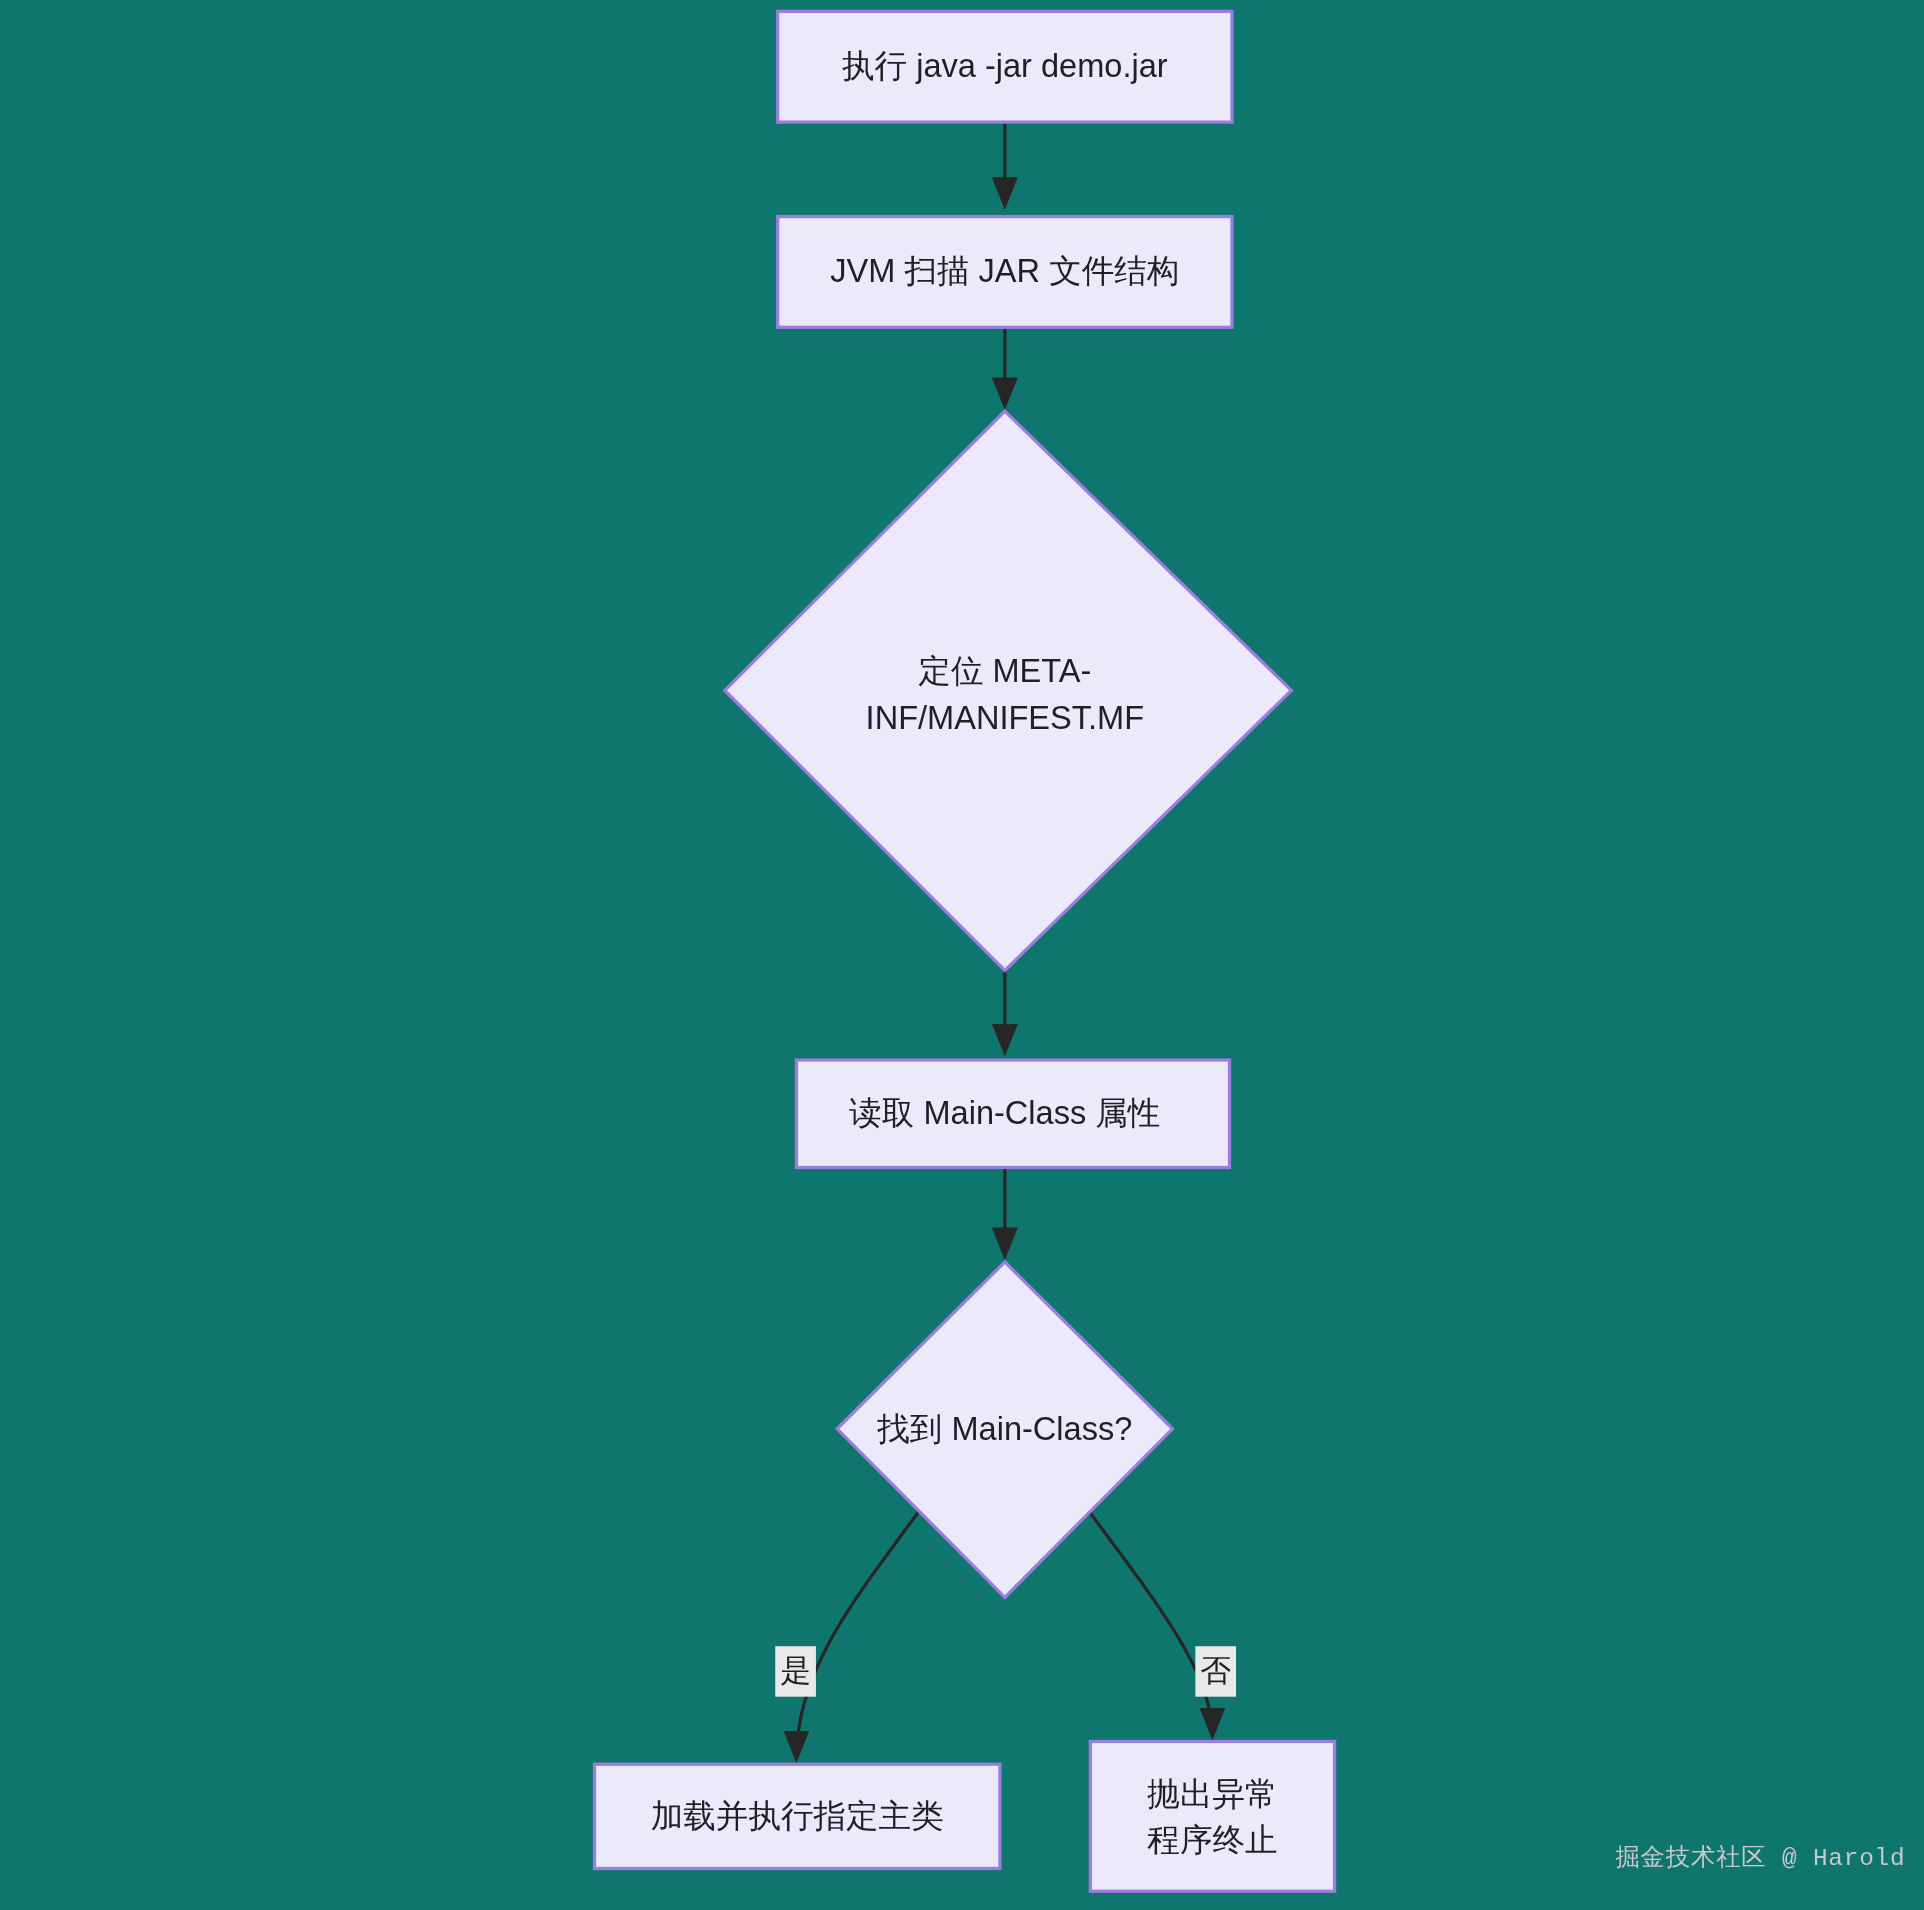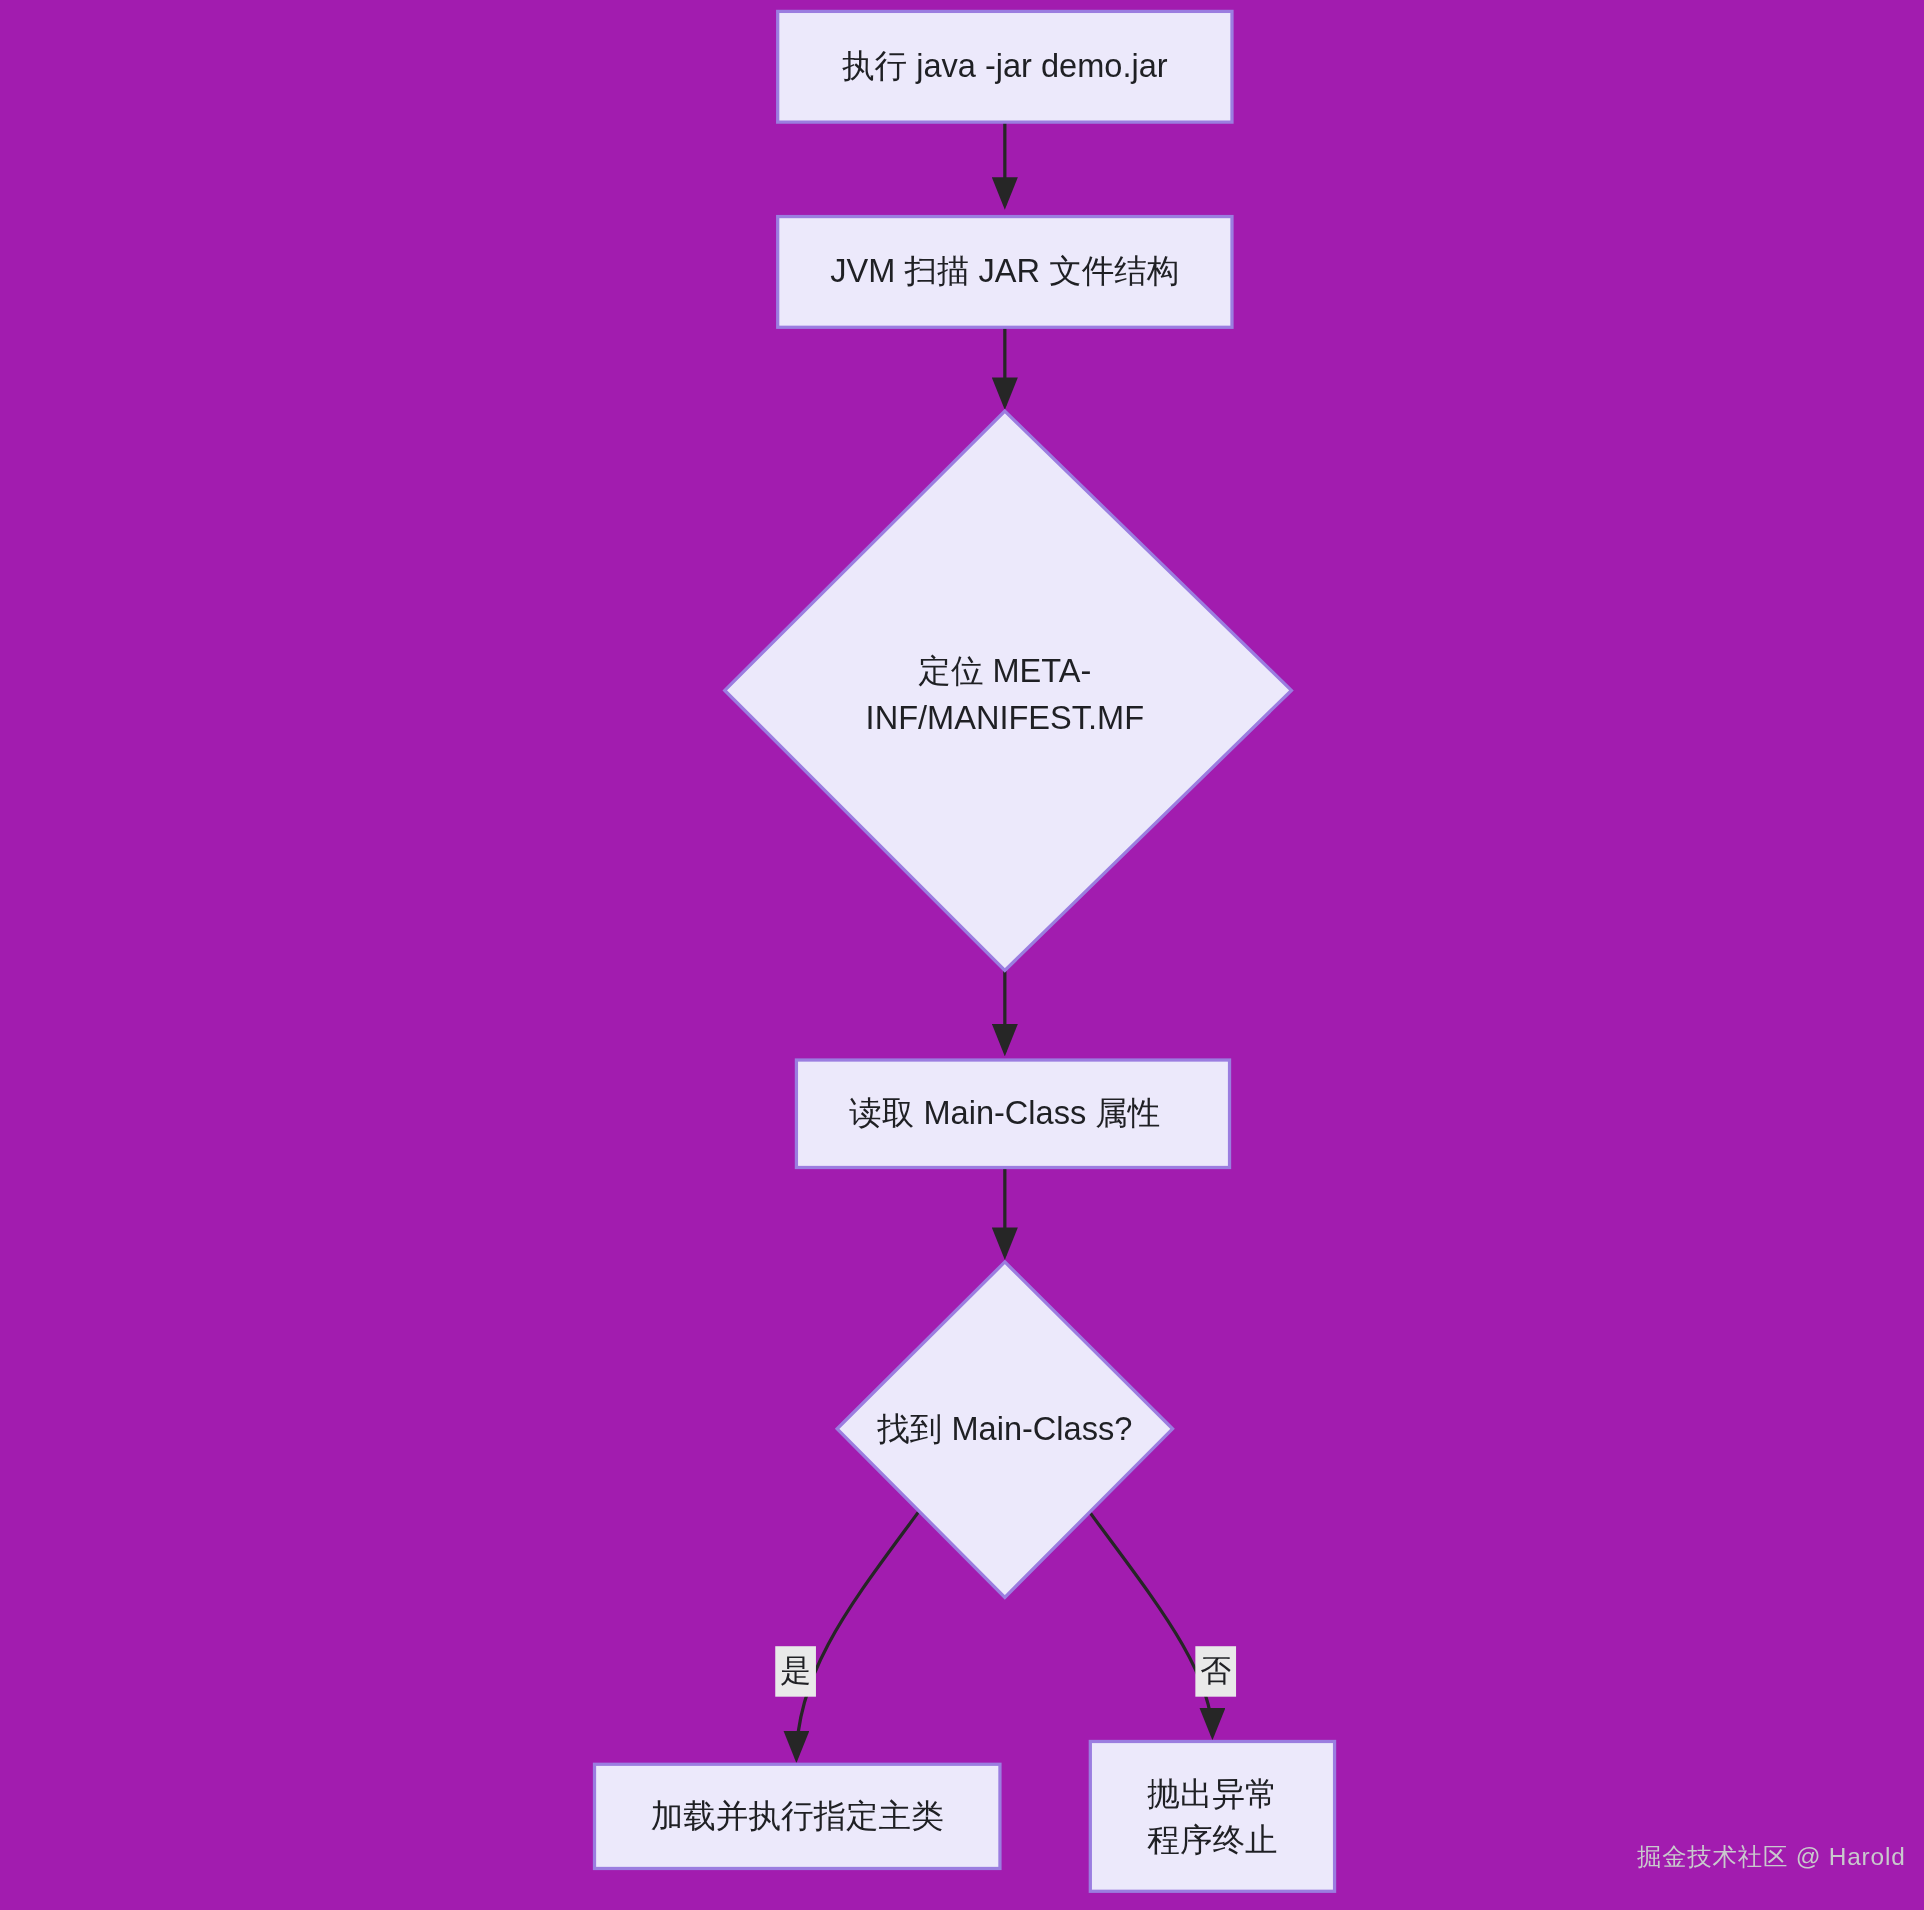--- a/index.html
+++ b/index.html
@@ -10,21 +10,21 @@
   body {
     width: 1925px;
     height: 1910px;
     font-family: "Liberation Sans", "DejaVu Sans", sans-serif;
     overflow: hidden;
   }
   #flowchart-root {
     position: relative;
     width: 1925px;
     height: 1910px;
-    background: #a21caf;
+    background: #0f766e;
   }
   svg.flow-canvas {
     position: absolute;
     inset: 0;
     width: 1925px;
     height: 1910px;
     display: block;
   }
   .node-shape {
     fill: #ece9fb;
@@ -50,21 +50,21 @@
     text-anchor: middle;
     dominant-baseline: middle;
   }
   .edge-label-bg {
     fill: #e9e9e9;
   }
   .watermark {
     position: absolute;
     right: 19.5px;
     bottom: 37px;
-    font-family: Liberation Sans, sans-serif;
+    font-family: Liberation Mono, monospace;
     font-size: 24.4px;
     color: #c9c9cd;
     letter-spacing: 0.8px;
     white-space: nowrap;
     user-select: none;
   }
 </style>
 </head>
 <body>
 

